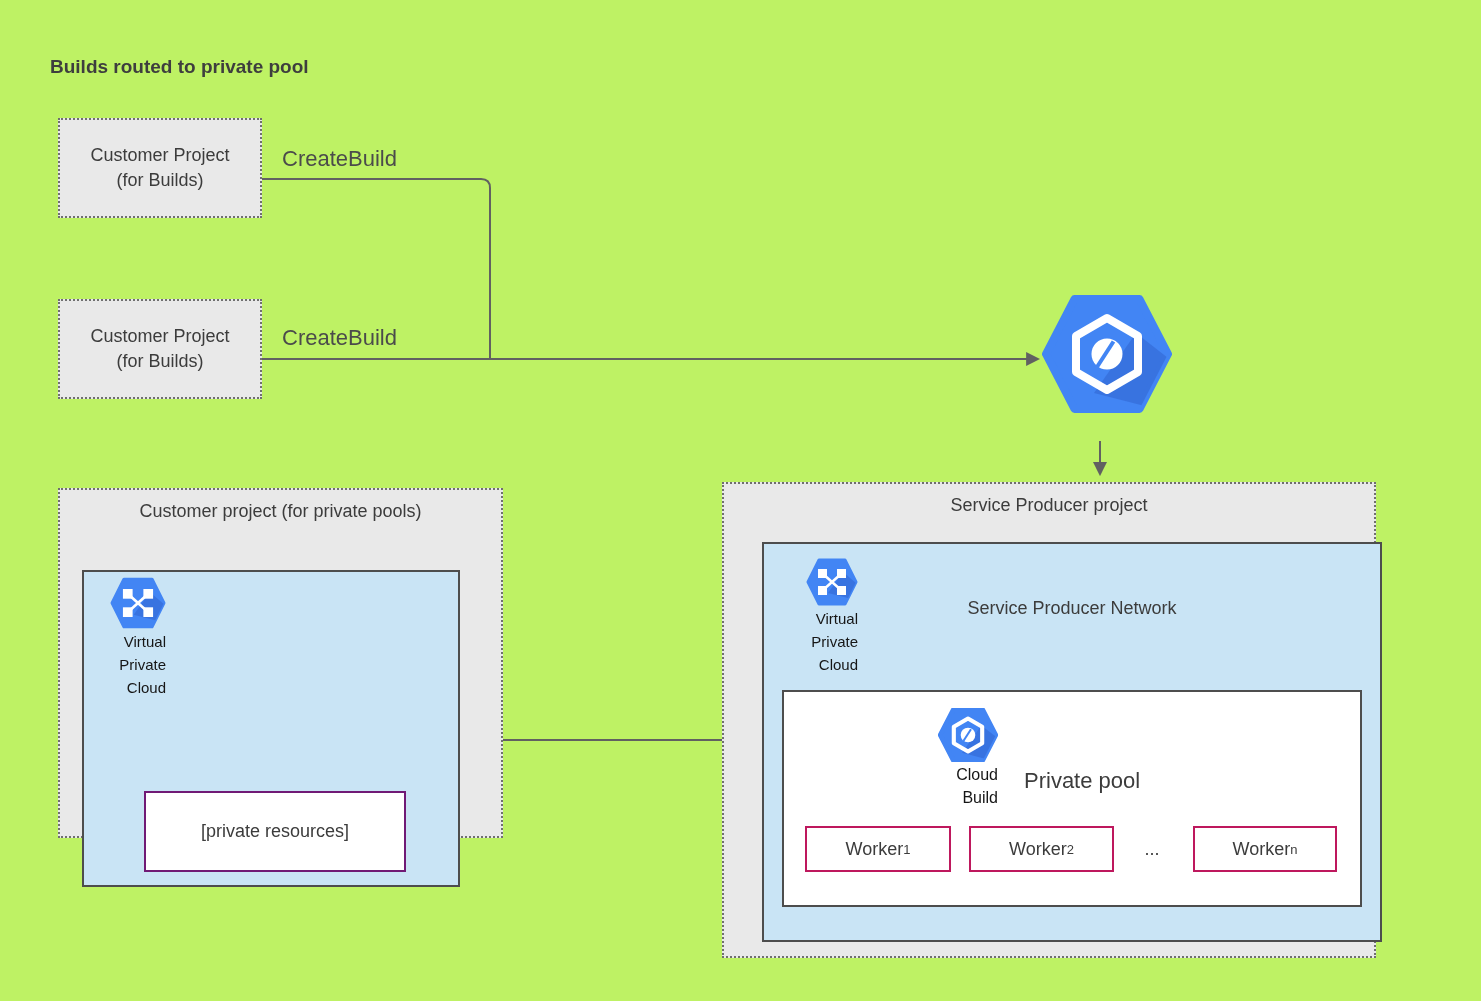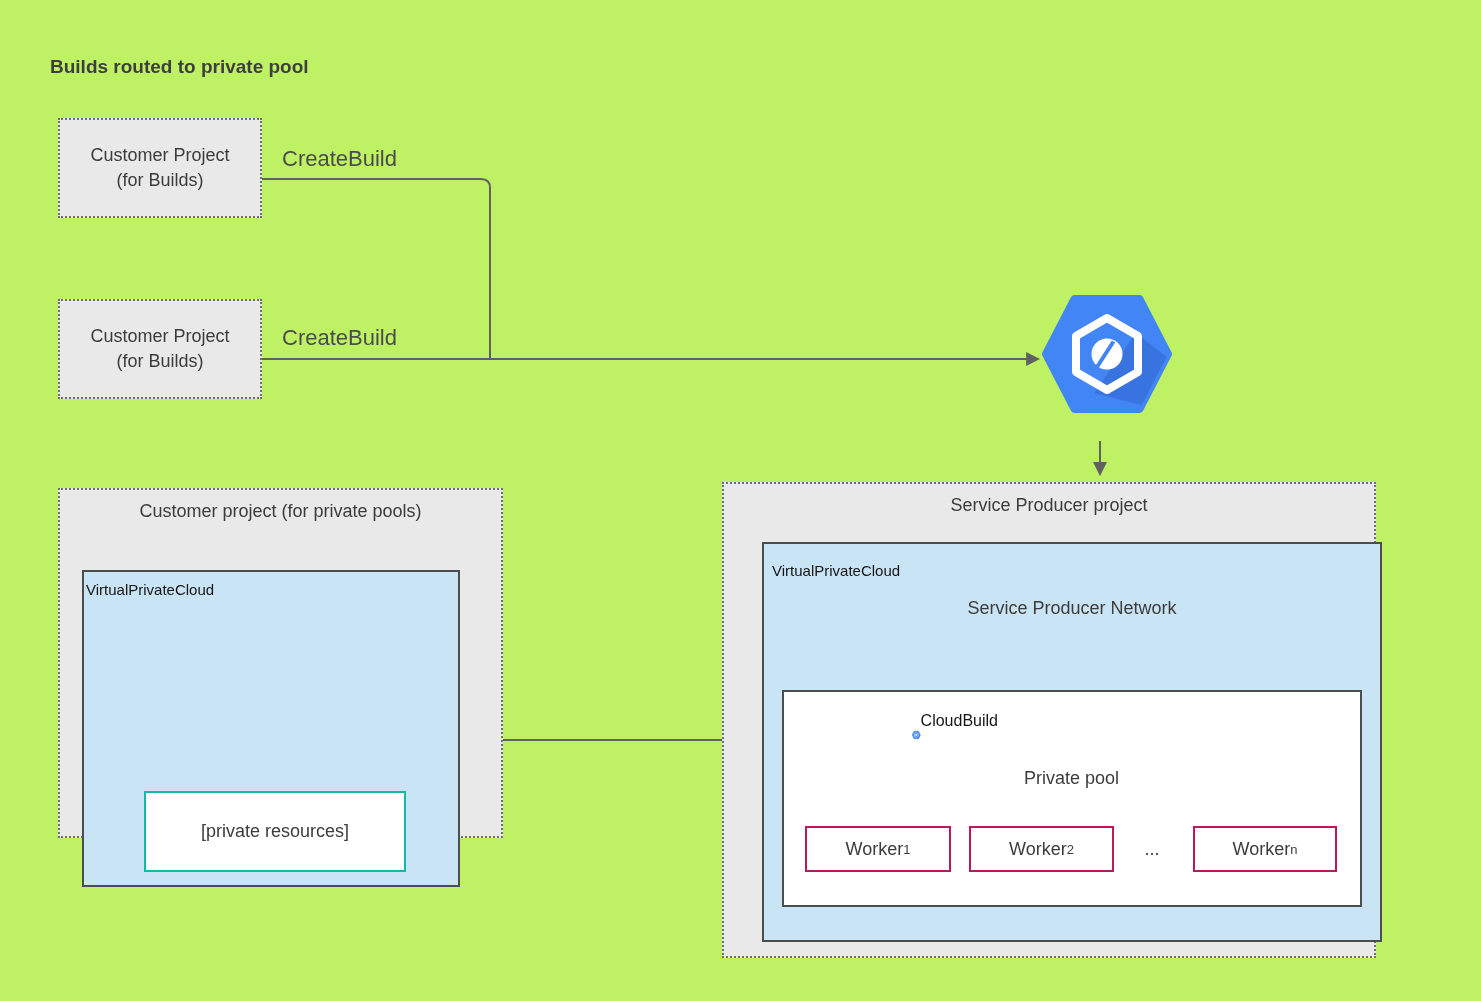--- a/index.html
+++ b/index.html
@@ -32,32 +32,32 @@
   .area-title { text-align:center; margin-top:11px; font-size:18px; color:#3c3c3c; }
 
   .sp-area { left:722px; top:482px; width:654px; height:476px; }
   .network-box {
     position:absolute; box-sizing:border-box; background:#c9e4f5; border:2px solid #4d4d4d;
   }
   .sp-network { left:38px; top:58px; width:620px; height:400px; }
   .network-title { position:absolute; left:0; width:100%; text-align:center; font-size:18px; color:#3c3c3c; }
   .spn-title { top:54px; }
 
-  .icon-group { position:absolute; display:flex; align-items:flex-start; }
+  .icon-group { position:absolute; display:flex; flex-direction:column; align-items:flex-end; }
   .icon-caption { font-size:15px; line-height:20px; color:#161616; text-align:center; }
   .vpc-group-right { left:8px; top:14px; width:86px; }
   .vpc-group-right .icon-caption { margin-top:3px; }
 
   .pool-box {
     position:absolute; left:18px; top:146px; width:580px; height:217px;
     box-sizing:border-box; background:#ffffff; border:2px solid #4d4d4d;
   }
   .cbuild-group { left:128px; top:16px; width:86px; }
   .cbuild-group .icon-caption { font-size:16px; line-height:21px; margin-top:2px; }
-  .pool-title { position:absolute; left:240px; top:76px; font-size:18px; color:#3c3c3c; }
+  .pool-title { position:absolute; left:240px; top:76px; font-size:22px; color:#3c3c3c; }
 
   .worker-box {
     position:absolute; top:134px; height:46px; box-sizing:border-box;
     background:#fff; border:2px solid #be185d;
     display:flex; align-items:center; justify-content:center;
     font-size:18px; color:#3c3c3c;
   }
   .worker-1 { left:21px;  width:146px; }
   .worker-2 { left:185px; width:145px; }
   .worker-n { left:409px; width:144px; }
@@ -67,21 +67,21 @@
   }
   .sub { font-size:13px; vertical-align:-4px; }
 
   .cp-area { left:58px; top:488px; width:445px; height:350px; }
   .cp-network { left:22px; top:80px; width:378px; height:317px; }
   .vpc-group-left { left:2px; top:5px; width:80px; }
   .vpc-group-left .icon-caption { margin-top:3px; }
   .cn-title { top:136px; }
   .pr-box {
     position:absolute; left:60px; top:219px; width:262px; height:81px; box-sizing:border-box;
-    background:#fff; border:2px solid #14b8a6;
+    background:#fff; border:2px solid #701a75;
     display:flex; align-items:center; justify-content:center;
     font-size:18px; color:#3c3c3c;
   }
 </style>
 </head>
 <body>
 
 <div class="canvas">
 
   <svg class="connectors" xmlns="http://www.w3.org/2000/svg">

